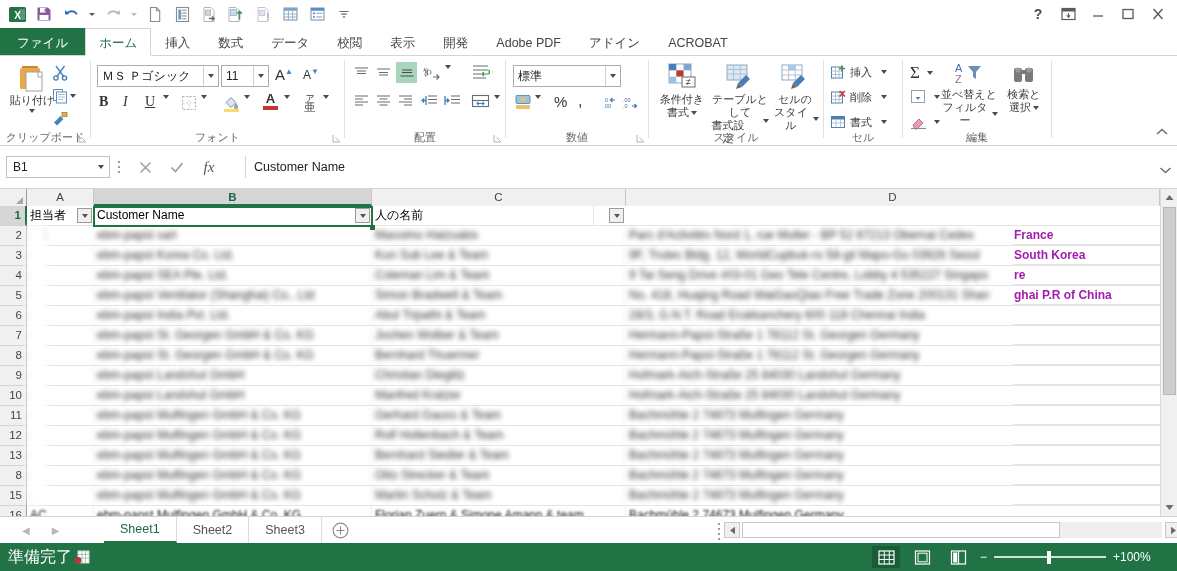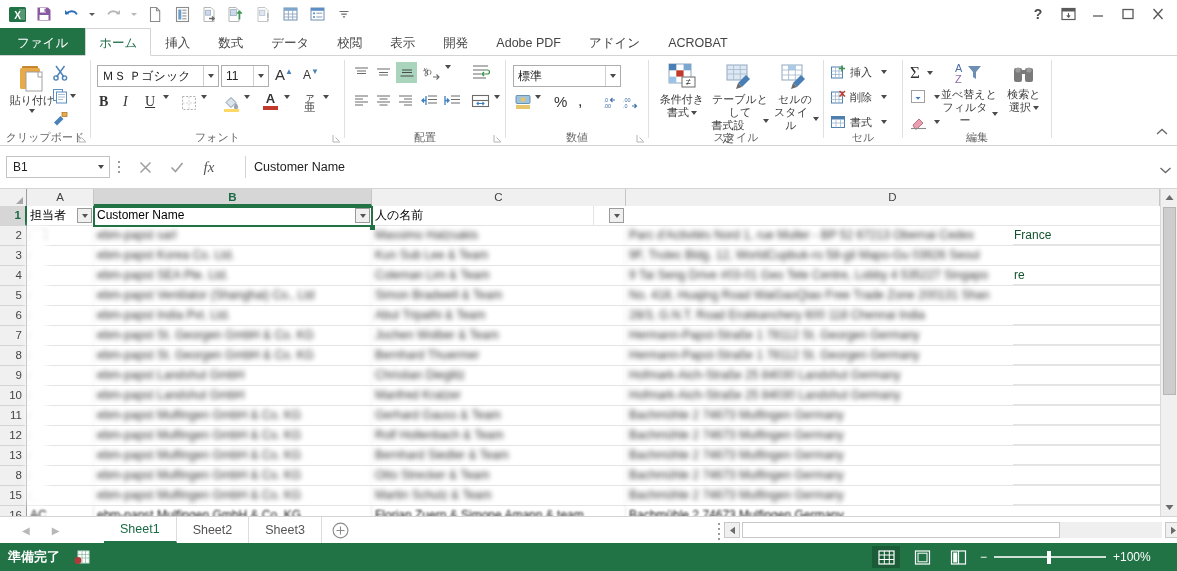--- a/index.html
+++ b/index.html
@@ -159,23 +159,24 @@
     pointer-events:none;
   }
   .fhandle { position:absolute; width:5px; height:5px; background:#217346; }
   .fdrop {
     position:absolute; width:15px; height:15px; background:#f0f0f0;
     border:1px solid #9b9b9b; display:flex; align-items:center; justify-content:center;
   }
 
   
   .spill {
-    position:absolute; left:1013px; height:19px; font-size:12px; color:#14532d;
+    position:absolute; left:1013px; height:19px; font-size:12px; color:#a21caf;
     line-height:19px; background:#fff; padding-left:1px; white-space:nowrap;
     border-bottom:1px solid #e4e4e4;
+    font-weight:bold;
   }
 
   
   .vscroll { position:absolute; right:0; top:189px; width:17px; height:327px; background:#f0f0f0; border-left:1px solid #dadada; }
   .vs-btn { width:17px; height:17px; background:#f0f0f0; display:flex;align-items:center;justify-content:center; }
   .vs-thumb { position:absolute; left:2px; top:18px; width:13px; background:#cdcdcd; border:1px solid #b6b6b6; }
 
   
   .sheetbar { position:absolute; left:0; top:516px; width:1177px; height:27px; background:#fff; border-top:1px solid #d4d4d4; }
   .navarrows { position:absolute; left:8px; top:0; height:26px; display:flex; align-items:center; gap:22px; padding:0 14px; }
@@ -189,21 +190,21 @@
   .addsheet { width:38px; display:flex; align-items:center; justify-content:center; }
   .hscroll-area { position:absolute; left:718px; top:2px; width:455px; height:22px; }
   .hs-grip { position:absolute; left:0; top:4px; width:3px; }
   .hs-grip i { display:block; width:2px;height:2px;background:#9a9a9a; margin-bottom:3px; }
   .hs-btn { position:absolute; width:16px; height:16px; top:3px; border:1px solid #c8c8c8; background:#f0f0f0; display:flex;align-items:center;justify-content:center; }
   .hs-track { position:absolute; left:24px; top:3px; width:420px; height:16px; background:#efefef; }
   .hs-thumb { position:absolute; left:0px; top:0; width:318px; height:16px; background:#fff; border:1px solid #c8c8c8; }
 
   
   .statusbar { position:absolute; left:0; top:543px; width:1177px; height:28px; background:#217346; color:#fff; }
-  .st-text { position:absolute; left:8px; top:0; height:16px; line-height:28px; font-size:13px;font-weight:bold; }
+  .st-text { position:absolute; left:8px; top:0; height:16px; line-height:28px; font-size:16px; }
   .st-icon { position:absolute; left:74px; top:6px; width:16px; height:16px; }
   .viewbtns { position:absolute; left:872px; top:3px; height:22px; display:flex; align-items:center; gap:8px; }
   .vbtn { width:28px; height:22px; display:flex; align-items:center; justify-content:center; }
   .vbtn.active { background:#1a5c38; }
   .zoomwrap { position:absolute; left:980px; top:0; height:28px; display:flex; align-items:center; gap:7px; font-size:12px; }
   .zslider { position:relative; width:112px; height:14px; }
   .ztrack { position:absolute; left:0; top:6px; width:112px; height:2px; background:#cfe0d6; }
   .zthumb { position:absolute; left:53px; top:1px; width:4px; height:13px; background:#ffffff; }
   .zpct { position:absolute; left:1120px; top:0; height:28px; line-height:28px; font-size:12px; }
 </style>
@@ -888,21 +889,23 @@
         <div class="cell blurred-soft" style="left:67px; width:278px;">ebm-papst Mulfingen GmbH &amp; Co. KG</div>
         <div class="cell blurred-soft" style="left:345px;width:254px;">Florian Zuern &amp; Simone Amann &amp; team</div>
         <div class="cell blurred-soft" style="left:599px;width:534px;border-right:none;">Bachmühle 2 74673 Mulfingen Germany</div>
       </div>
 
     </div>
 
     <div class="whitemask"></div>
 
     <div class="spill" style="top:37px;  width:147px;">France</div>
+    <div class="spill" style="top:57px;  width:147px;">South Korea</div>
     <div class="spill" style="top:77px;  width:147px;">re</div>
+    <div class="spill" style="top:97px;  width:147px;">ghai P.R of China</div>
     <div class="spill" style="top:117px; width:147px;"></div>
     <div class="spill" style="top:137px; width:147px;"></div>
     <div class="spill" style="top:157px; width:147px;"></div>
     <div class="spill" style="top:177px; width:147px;"></div>
     <div class="spill" style="top:197px; width:147px;"></div>
     <div class="spill" style="top:217px; width:147px;"></div>
     <div class="spill" style="top:237px; width:147px;"></div>
     <div class="spill" style="top:257px; width:147px;"></div>
     <div class="spill" style="top:277px; width:147px;"></div>
     <div class="spill" style="top:297px; width:147px;"></div>

